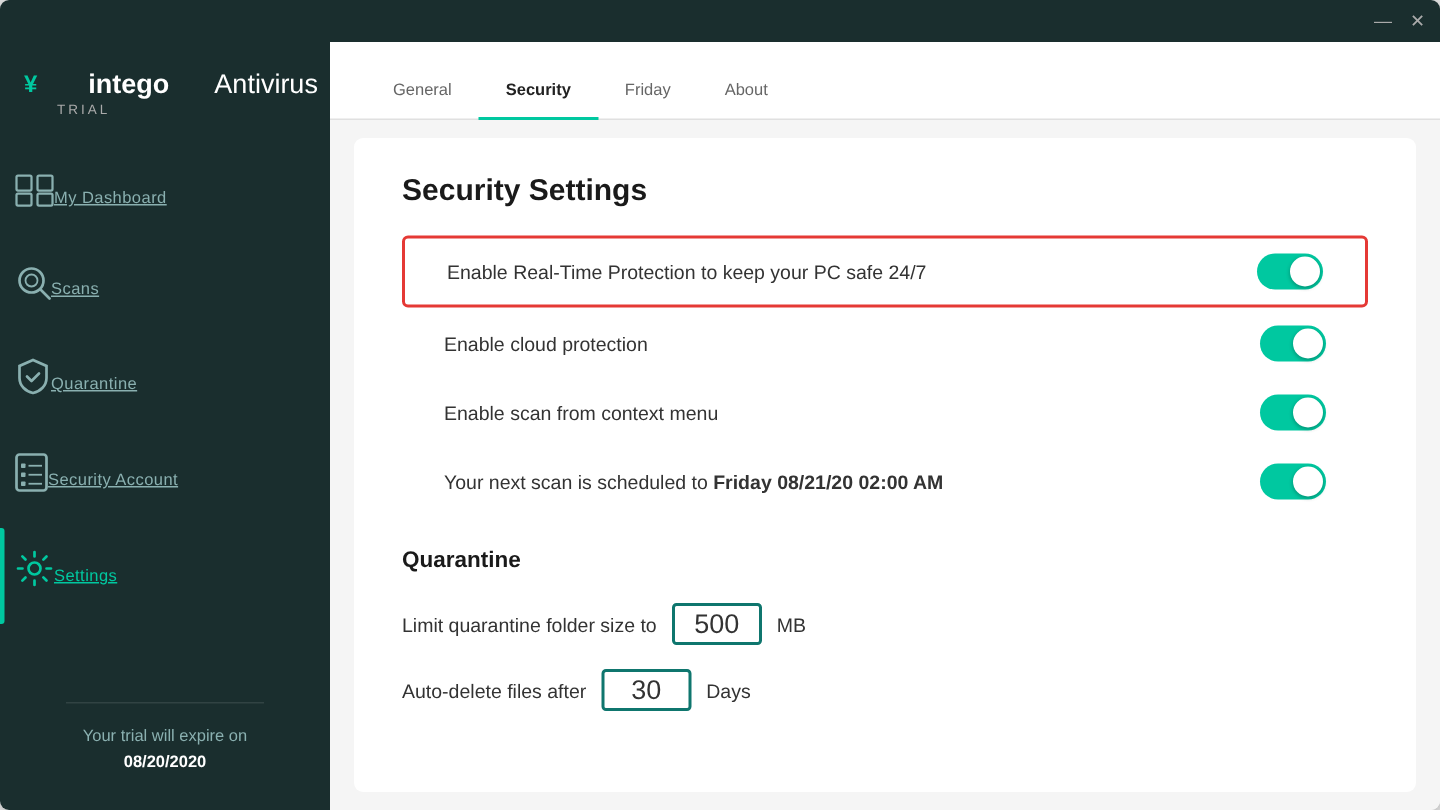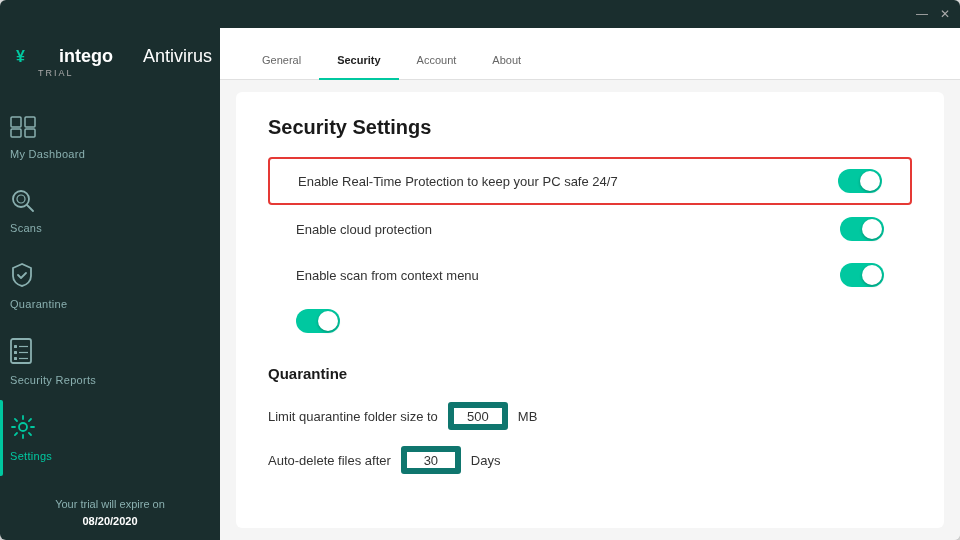--- a/index.html
+++ b/index.html
@@ -96,27 +96,28 @@
       width: 100%;
       flex: 1;
       display: flex;
       flex-direction: column;
       align-items: center;
       padding-top: 10px;
     }
     .nav-item {
       width: 100%;
       display: flex;
-      flex-direction: column;
-      align-items: flex-start;
+      flex-direction: row;
+      align-items: center;
       padding: 14px 10px;
       cursor: pointer;
       position: relative;
       color: #8ab0b0;
       transition: color 0.2s;
+      text-decoration: underline;
     }
     .nav-item.active {
       color: #00c8a0;
     }
     .nav-item.active::before {
       content: '';
       position: absolute;
       left: 0;
       top: 0;
       bottom: 0;
@@ -254,24 +255,24 @@
       display: flex;
       align-items: center;
       gap: 10px;
       padding: 8px 0;
       font-size: 13px;
       color: #333;
     }
     .quarantine-input {
       width: 60px;
       height: 28px;
-      border: 6px solid #0f766e;
+      border: 2px solid #0f766e;
       border-radius: 3px;
       text-align: center;
-      font-size: 13px;
+      font-size: 18px;
       color: #333;
       background: #fff;
     }
   </style>
 </head>
 <body>
 
 <div class="window">
 
   <div class="titlebar">
@@ -334,21 +335,21 @@
             <svg width="22" height="26" viewBox="0 0 22 26" fill="none">
               <rect x="1" y="1" width="20" height="24" rx="2" stroke="#8ab0b0" stroke-width="1.8"></rect>
               <rect x="4" y="7" width="3" height="3" rx="0.5" fill="#8ab0b0"></rect>
               <line x1="9" y1="8.5" x2="18" y2="8.5" stroke="#8ab0b0" stroke-width="1.2"></line>
               <rect x="4" y="13" width="3" height="3" rx="0.5" fill="#8ab0b0"></rect>
               <line x1="9" y1="14.5" x2="18" y2="14.5" stroke="#8ab0b0" stroke-width="1.2"></line>
               <rect x="4" y="19" width="3" height="3" rx="0.5" fill="#8ab0b0"></rect>
               <line x1="9" y1="20.5" x2="18" y2="20.5" stroke="#8ab0b0" stroke-width="1.2"></line>
             </svg>
           </div>
-          <span class="nav-label">Security Reports</span>
+          <span class="nav-label">Security Account</span>
         </div>
 
         <div class="nav-item active">
           <div class="nav-icon">
             <svg width="26" height="26" viewBox="0 0 26 26" fill="none">
               <circle cx="13" cy="13" r="4" stroke="#00c8a0" stroke-width="1.8"></circle>
               <path d="M13 2v3M13 21v3M2 13h3M21 13h3M4.9 4.9l2.1 2.1M18.9 18.9l2.1 2.1M4.9 21.1l2.1-2.1M18.9 7.1l2.1-2.1" stroke="#00c8a0" stroke-width="1.8" stroke-linecap="round"></path>
             </svg>
           </div>
           <span class="nav-label">Settings</span>
@@ -362,21 +363,21 @@
         <strong>08/20/2020</strong>
       </div>
 
     </div>
 
     <div class="content-area">
 
       <div class="tab-bar">
         <div class="tab">General</div>
         <div class="tab active">Security</div>
-        <div class="tab">Account</div>
+        <div class="tab">Friday</div>
         <div class="tab">About</div>
       </div>
 
       <div class="settings-content">
         <div class="section-title-main">Security Settings</div>
 
         <div class="section-group">
 
           <div class="setting-row highlighted">
             <span class="setting-label">Enable Real-Time Protection to keep your PC safe 24/7</span>
@@ -396,20 +397,23 @@
 
           <div class="setting-row">
             <span class="setting-label">Enable scan from context menu</span>
             <div class="toggle">
               <div class="toggle-track"></div>
               <div class="toggle-thumb"></div>
             </div>
           </div>
 
           <div class="setting-row">
+            <span class="setting-label">
+              <span>Your next scan is scheduled to </span><strong>Friday 08/21/20 02:00 AM</strong>
+            </span>
             <div class="toggle">
               <div class="toggle-track"></div>
               <div class="toggle-thumb"></div>
             </div>
           </div>
         </div>
 
         <div class="section-group">
           <div class="section-heading">Quarantine</div>
 

